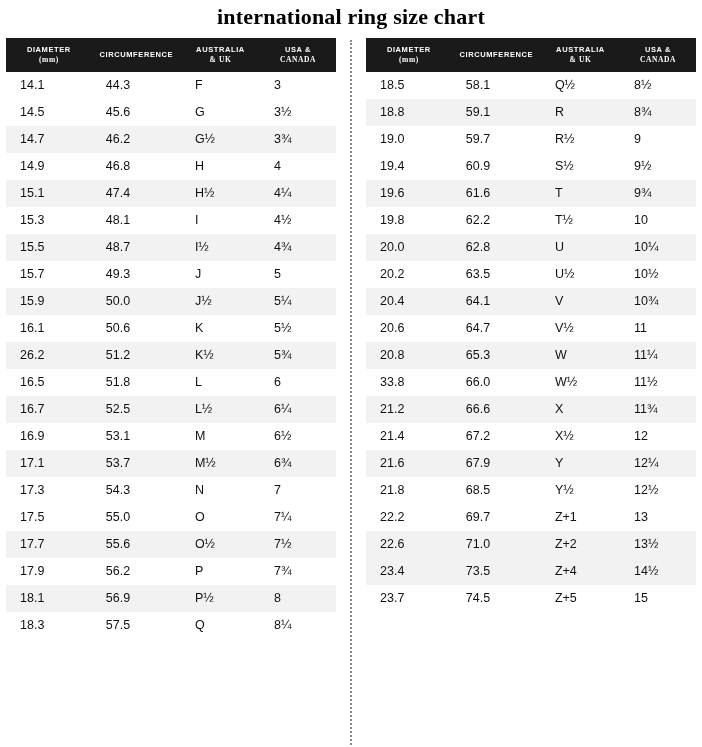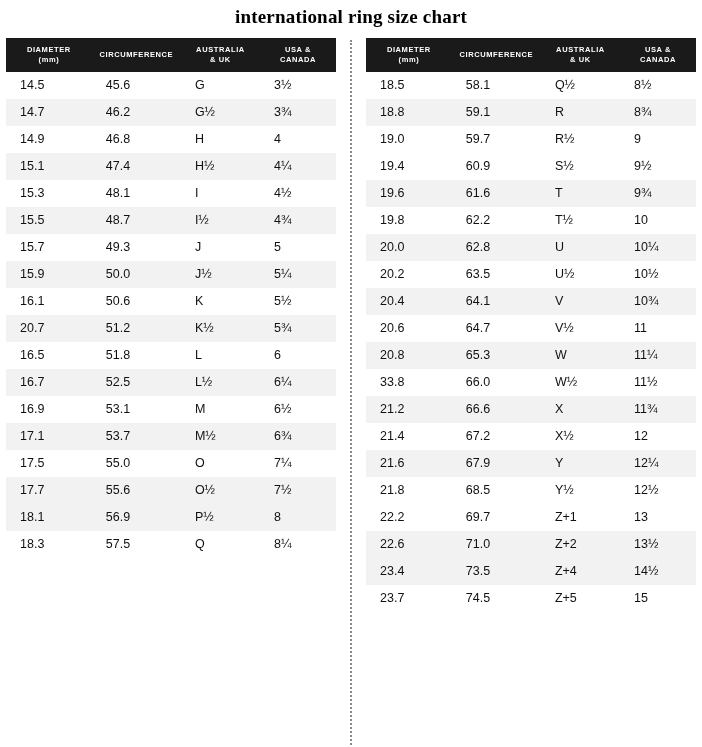--- a/index.html
+++ b/index.html
@@ -17,21 +17,21 @@
   .page {
     width: 702px;
     height: 747px;
     position: relative;
     box-sizing: border-box;
   }
   .title {
     text-align: center;
     font-family: "Liberation Serif", serif;
     font-weight: bold;
-    font-size: 19px;
+    font-size: 22px;
     line-height: 30px;
     letter-spacing: 0.2px;
     margin: 2px 0 6px 0;
     color: #000000;
   }
   .tables {
     display: flex;
     flex-direction: row;
     align-items: flex-start;
     justify-content: space-between;
@@ -66,20 +66,21 @@
     letter-spacing: 0.6px;
     text-align: center;
     padding: 7px 2px;
     line-height: 10px;
     vertical-align: middle;
     border: none;
   }
   thead th span.sub {
     display: block;
     font-weight: bold;
+    font-family: Liberation Serif, serif;
   }
   tbody td {
     font-size: 12.5px;
     color: #111111;
     padding: 5px 0 5px 14px;
     height: 17px;
     line-height: 17px;
     border: none;
     text-align: left;
     white-space: nowrap;
@@ -127,20 +128,26 @@
               <span class="sub">&amp; UK</span>
             </th>
             <th>
               <span>USA &amp;</span>
               <span class="sub">CANADA</span>
             </th>
           </tr>
         </thead>
         <tbody>
             <tr class="odd">
+              <td>14.1</td>
+              <td>44.3</td>
+              <td>F</td>
+              <td>3</td>
+            </tr>
+            <tr class="odd">
               <td>14.5</td>
               <td>45.6</td>
               <td>G</td>
               <td>3½</td>
             </tr>
             <tr class="even">
               <td>14.7</td>
               <td>46.2</td>
               <td>G½</td>
               <td>3¾</td>
@@ -181,21 +188,21 @@
               <td>J½</td>
               <td>5¼</td>
             </tr>
             <tr class="odd">
               <td>16.1</td>
               <td>50.6</td>
               <td>K</td>
               <td>5½</td>
             </tr>
             <tr class="even">
-              <td>20.7</td>
+              <td>26.2</td>
               <td>51.2</td>
               <td>K½</td>
               <td>5¾</td>
             </tr>
             <tr class="odd">
               <td>16.5</td>
               <td>51.8</td>
               <td>L</td>
               <td>6</td>
             </tr>
@@ -211,30 +218,42 @@
               <td>M</td>
               <td>6½</td>
             </tr>
             <tr class="even">
               <td>17.1</td>
               <td>53.7</td>
               <td>M½</td>
               <td>6¾</td>
             </tr>
             <tr class="odd">
+              <td>17.3</td>
+              <td>54.3</td>
+              <td>N</td>
+              <td>7</td>
+            </tr>
+            <tr class="odd">
               <td>17.5</td>
               <td>55.0</td>
               <td>O</td>
               <td>7¼</td>
             </tr>
             <tr class="even">
               <td>17.7</td>
               <td>55.6</td>
               <td>O½</td>
               <td>7½</td>
+            </tr>
+            <tr class="odd">
+              <td>17.9</td>
+              <td>56.2</td>
+              <td>P</td>
+              <td>7¾</td>
             </tr>
             <tr class="even">
               <td>18.1</td>
               <td>56.9</td>
               <td>P½</td>
               <td>8</td>
             </tr>
             <tr class="odd">
               <td>18.3</td>
               <td>57.5</td>

